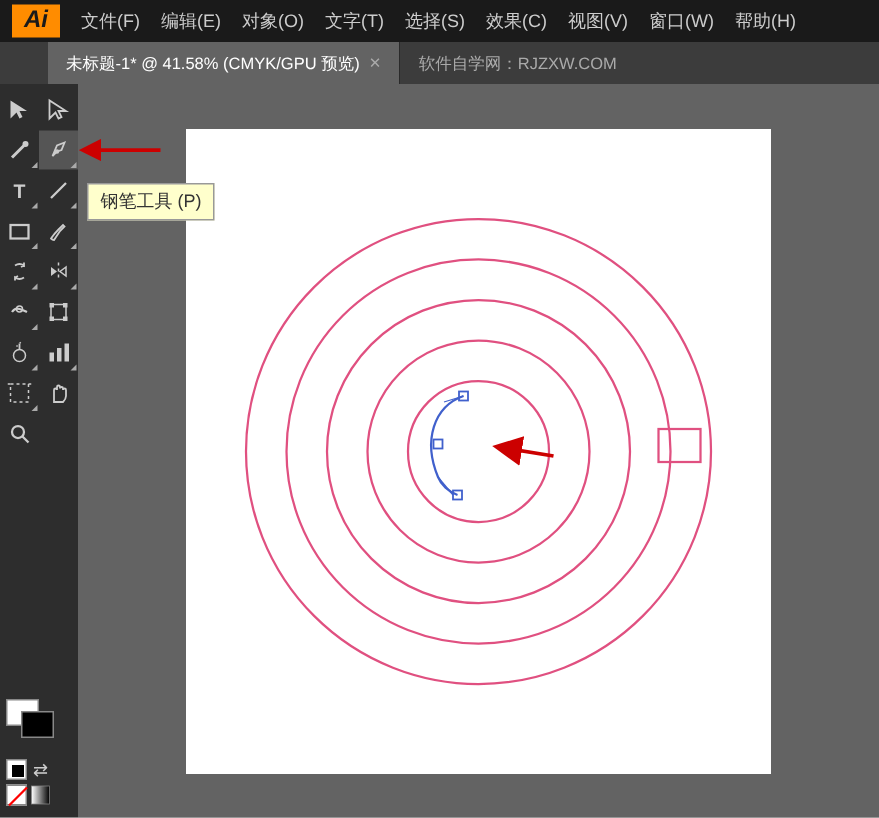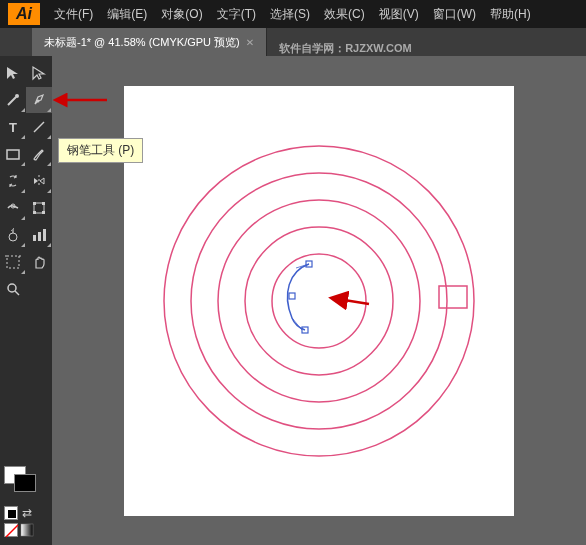--- a/index.html
+++ b/index.html
@@ -63,27 +63,26 @@
       color: #ffffff;
       margin-left: 32px;
     }
     .tab-close {
       color: #aaa;
       font-size: 10px;
       cursor: pointer;
     }
     .tab2 {
       display: flex;
-      align-items: flex-end;
+      align-items: center;
       padding: 0 12px;
       background: #3c3c3c;
       color: #aaaaaa;
       font-size: 11px;
       cursor: pointer;
-      font-weight: bold;
     }
 
     
     #main {
       display: flex;
       width: 100%;
       height: calc(545px - 28px - 28px);
     }
 
     
@@ -122,21 +121,21 @@
       height: 0;
       border-style: solid;
       border-width: 0 0 4px 4px;
       border-color: transparent transparent #aaa transparent;
     }
 
     
     #tooltip {
       position: absolute;
       left: 58px;
-      top: 82px;
+      top: 66px;
       background: #ffffcc;
       border: 1px solid #999;
       padding: 3px 8px;
       font-size: 12px;
       color: #333;
       white-space: nowrap;
       z-index: 100;
       pointer-events: none;
     }
 

